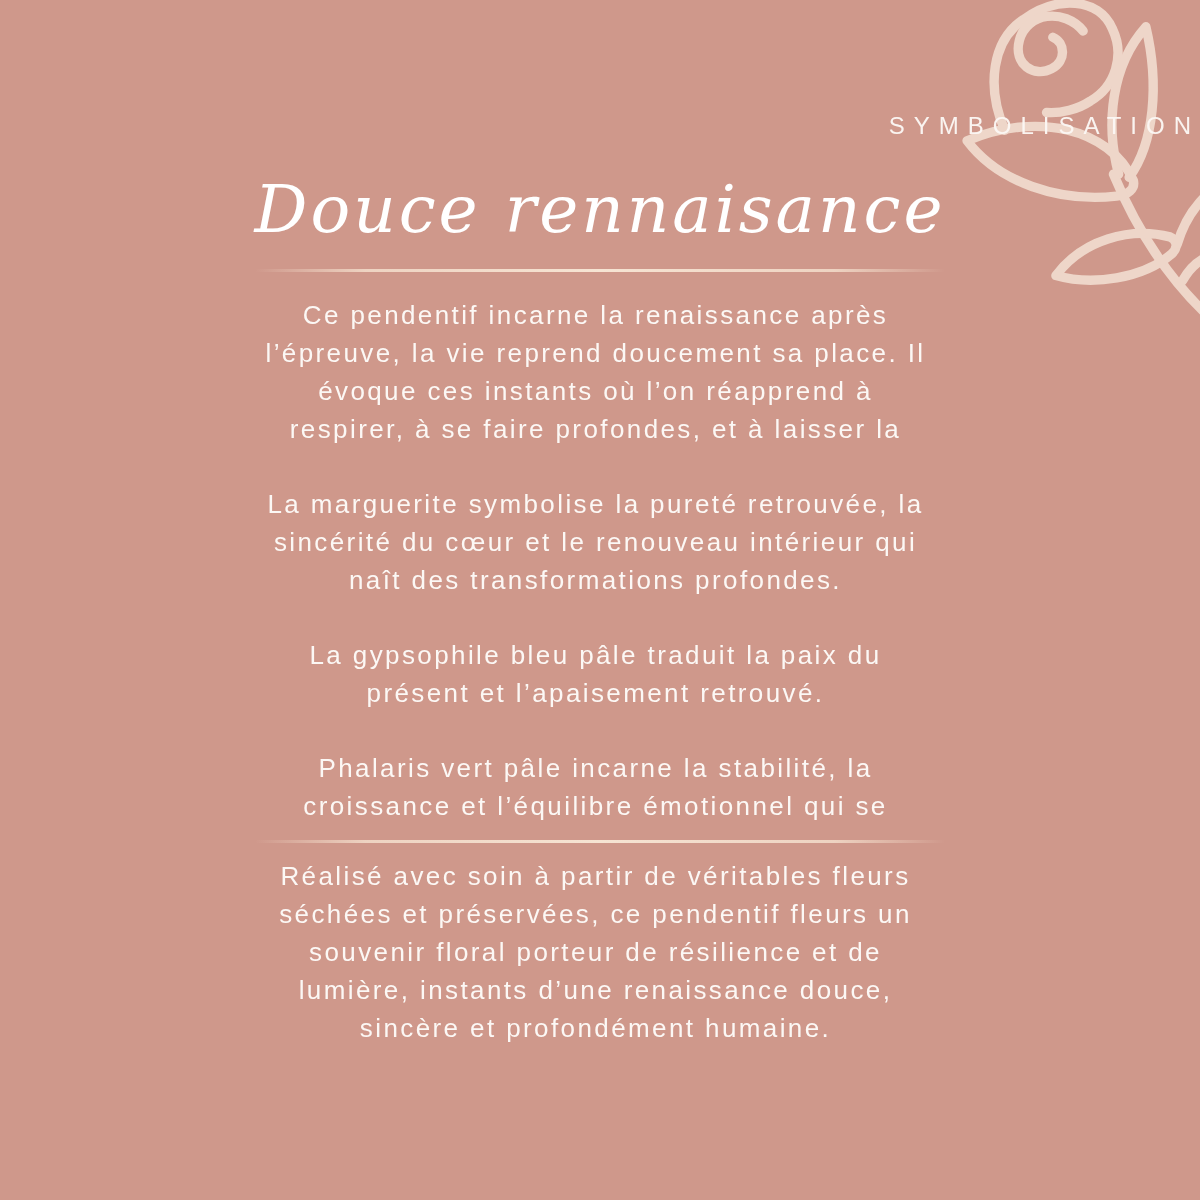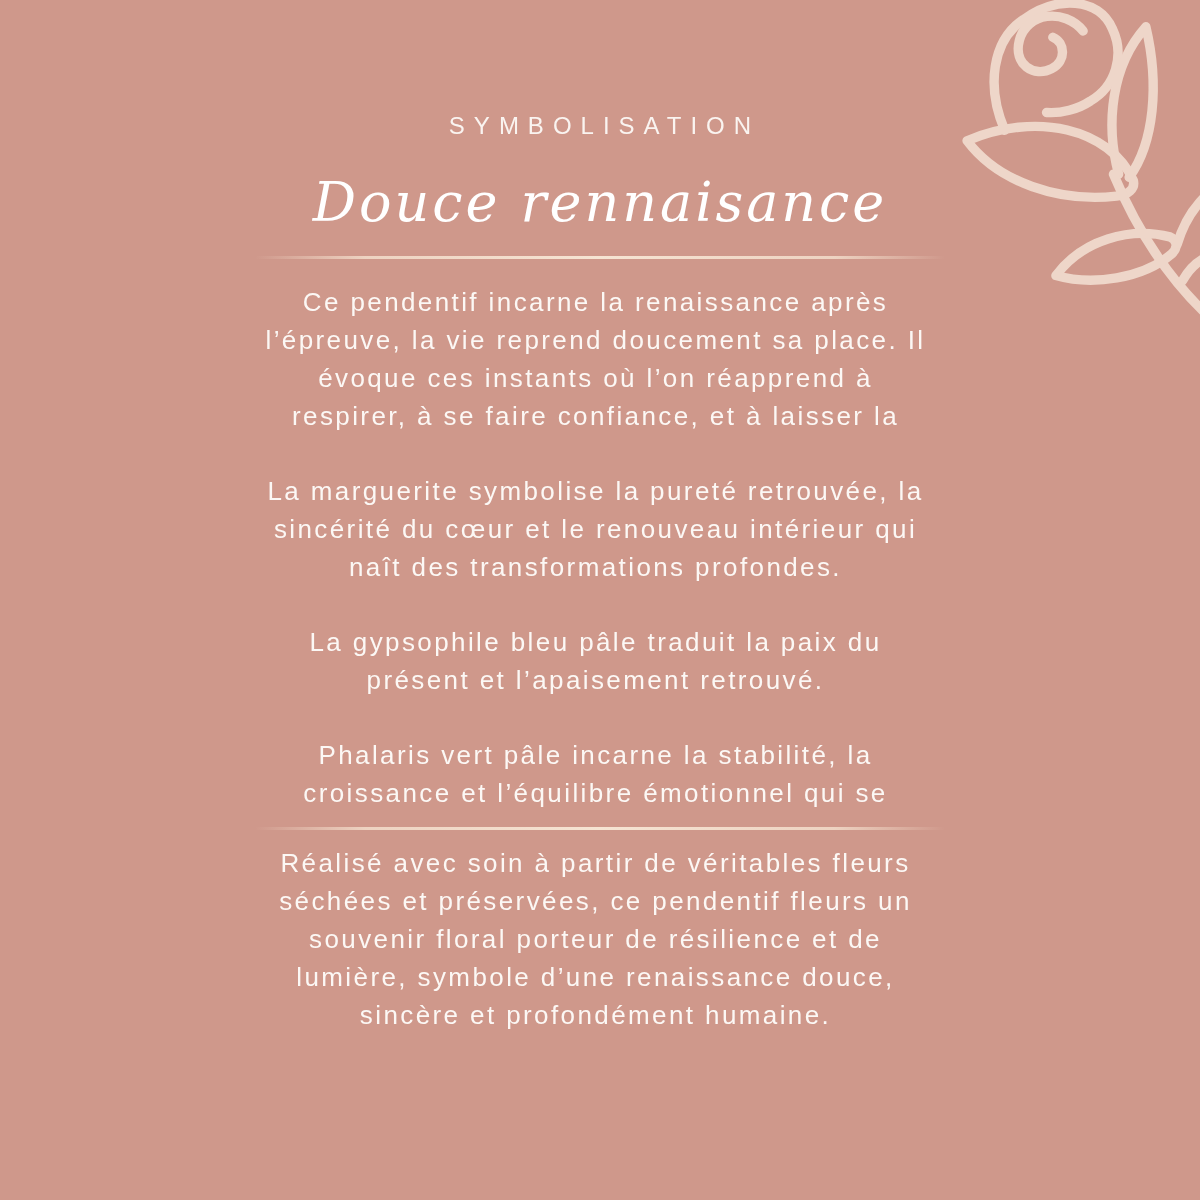--- a/index.html
+++ b/index.html
@@ -42,27 +42,28 @@
     stroke-linecap: round;
     stroke-linejoin: round;
   }
   .eyebrow {
     font-size: 24px;
     font-weight: 400;
     letter-spacing: 9px;
     text-indent: 9px;
     color: var(--text);
     opacity: 0.96;
+    text-align: right;
   }
   .title {
     margin: 34px 0 0 0;
     font-family: "DejaVu Serif", serif;
     font-style: italic;
     font-weight: 400;
-    font-size: 54px;
+    font-size: 66px;
     line-height: 1.08;
     letter-spacing: 3px;
     color: #ffffff;
     text-align: center;
   }
   .divider {
     width: 690px;
     height: 3px;
     margin: 24px auto 0 auto;
     border-radius: 2px;
@@ -111,38 +112,38 @@
 
   <h1 class="title">Douce rennaisance</h1>
 
   <div class="divider"></div>
 
   <div class="body-text">
       <div class="paragraph">
         <div class="line">Ce pendentif incarne la renaissance après</div>
         <div class="line">l’épreuve, la vie reprend doucement sa place. Il</div>
         <div class="line">évoque ces instants où l’on réapprend à</div>
-        <div class="line">respirer, à se faire confiance, et à laisser la</div>
+        <div class="line">respirer, à se faire profondes, et à laisser la</div>
       </div>
       <div class="paragraph">
         <div class="line">La marguerite symbolise la pureté retrouvée, la</div>
         <div class="line">sincérité du cœur et le renouveau intérieur qui</div>
         <div class="line">naît des transformations profondes.</div>
       </div>
       <div class="paragraph">
         <div class="line">La gypsophile bleu pâle traduit la paix du</div>
         <div class="line">présent et l’apaisement retrouvé.</div>
       </div>
       <div class="paragraph">
         <div class="line">Phalaris vert pâle incarne la stabilité, la</div>
         <div class="line">croissance et l’équilibre émotionnel qui se</div>
       </div>
       <div class="divider divider--section"></div>
       <div class="paragraph">
         <div class="line">Réalisé avec soin à partir de véritables fleurs</div>
         <div class="line">séchées et préservées, ce pendentif fleurs un</div>
         <div class="line">souvenir floral porteur de résilience et de</div>
-        <div class="line">lumière, symbole d’une renaissance douce,</div>
+        <div class="line">lumière, instants d’une renaissance douce,</div>
         <div class="line">sincère et profondément humaine.</div>
       </div>
     </div>
 
 </div>
 
 </body></html>

